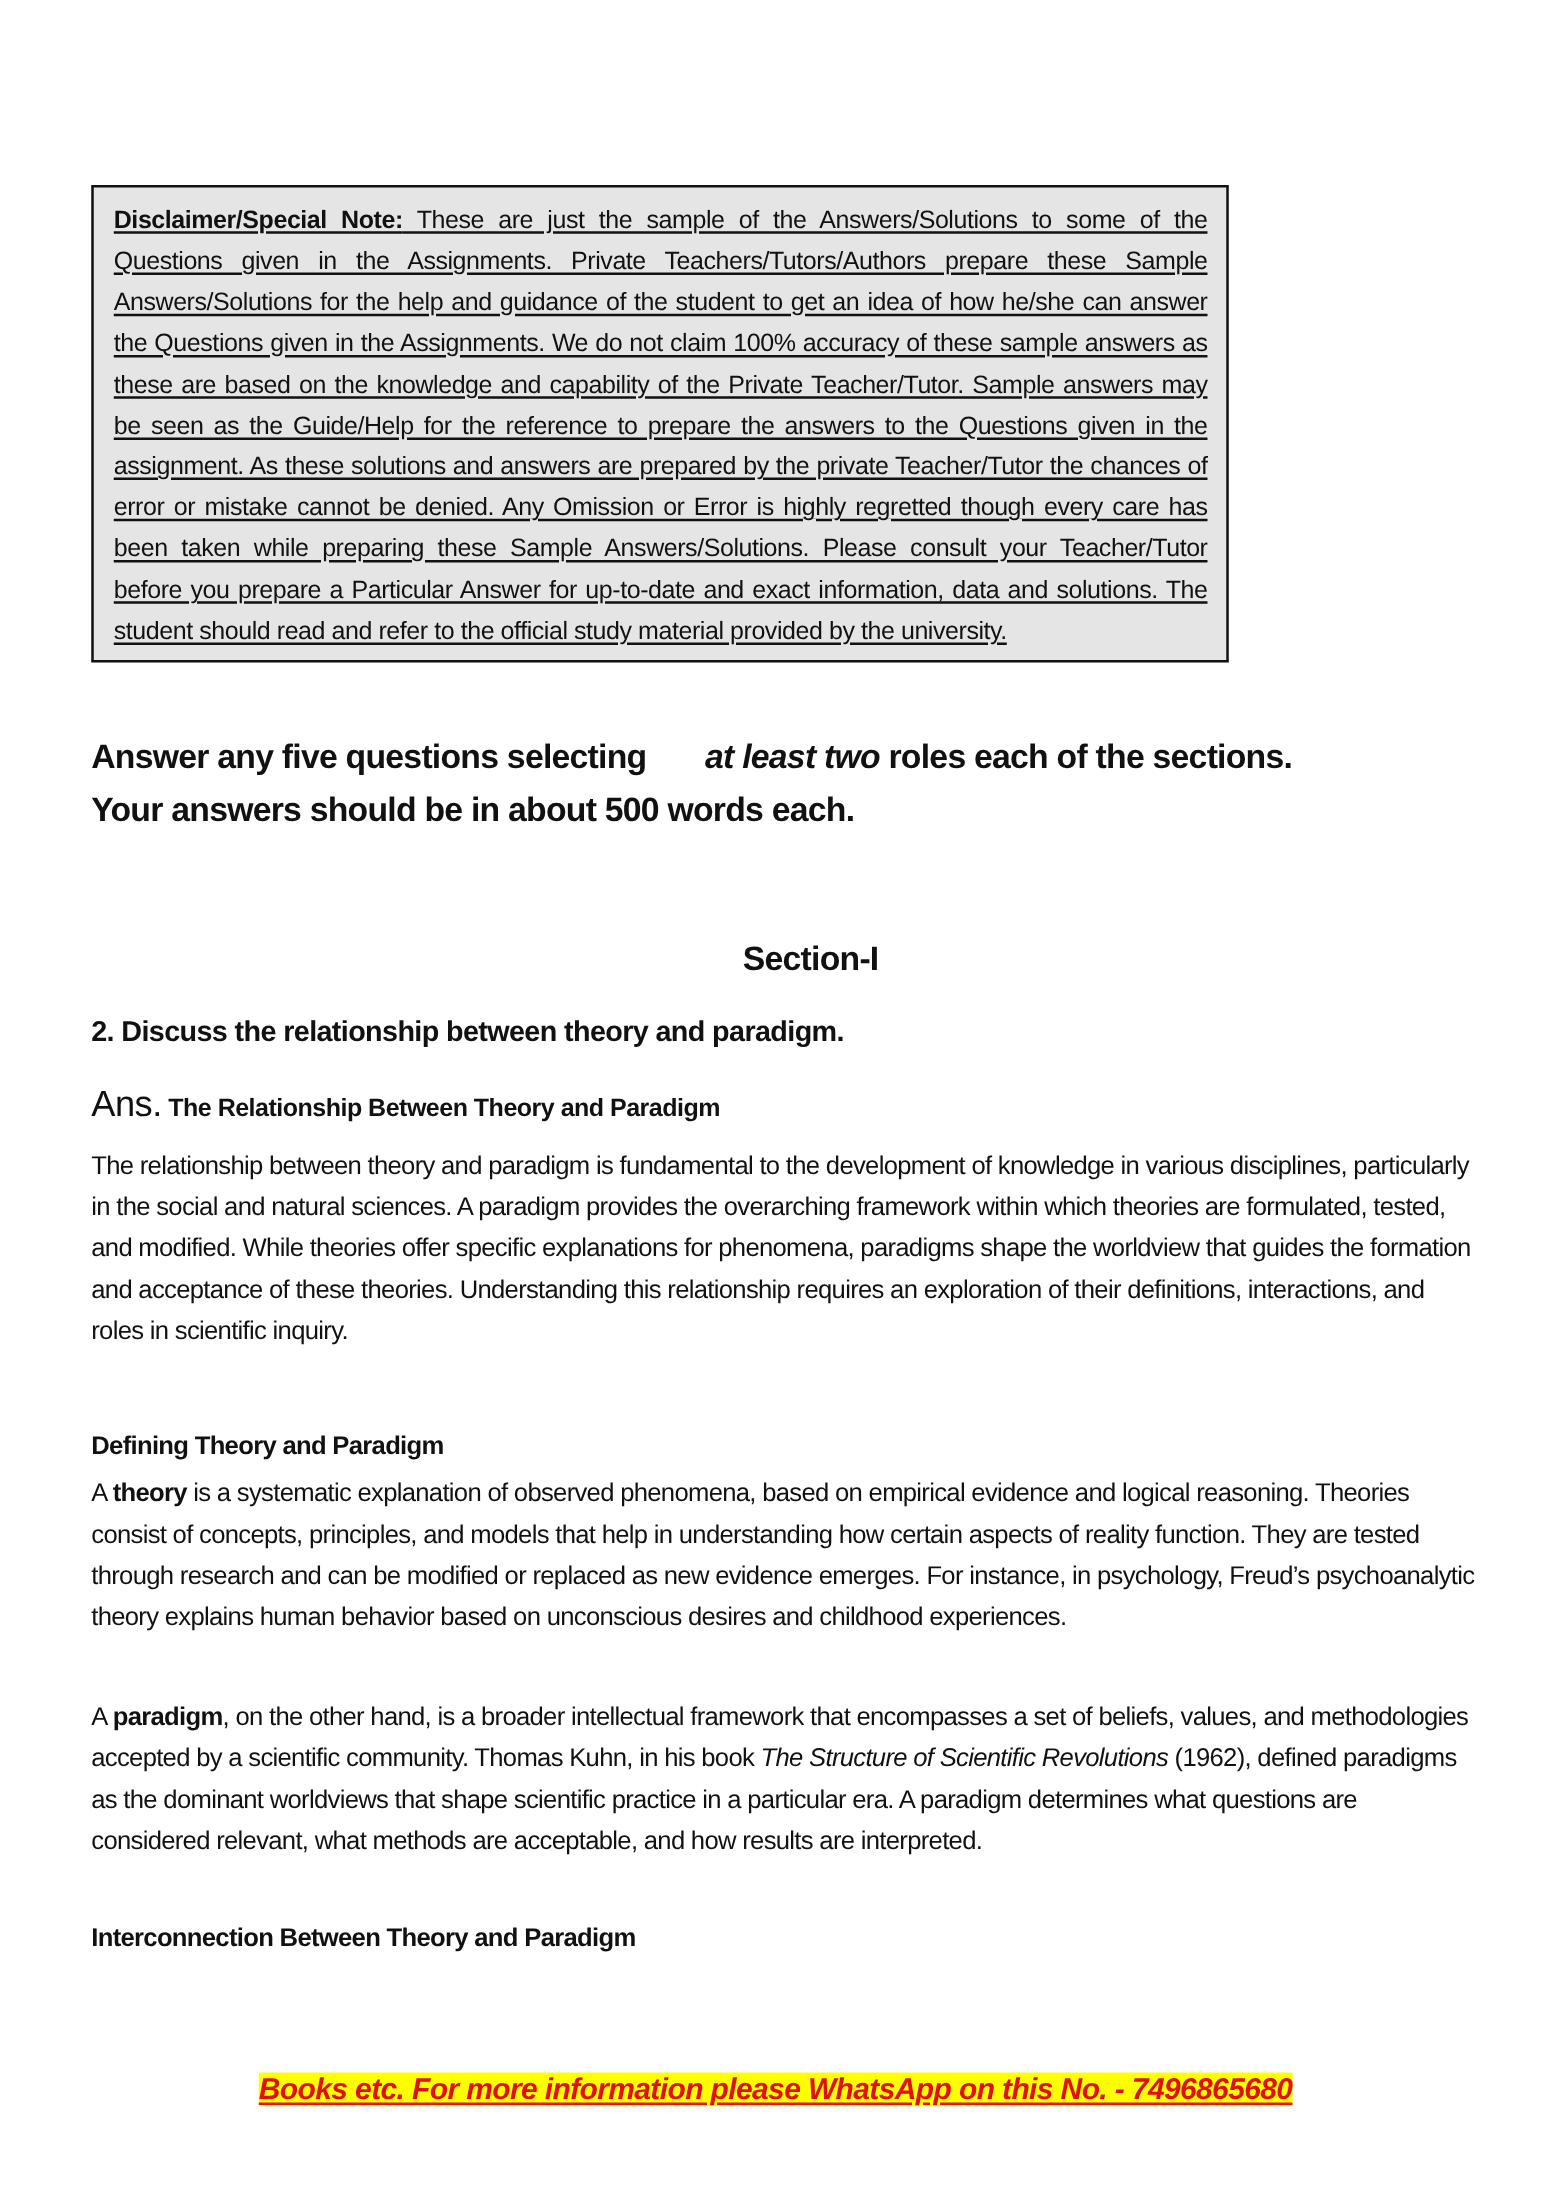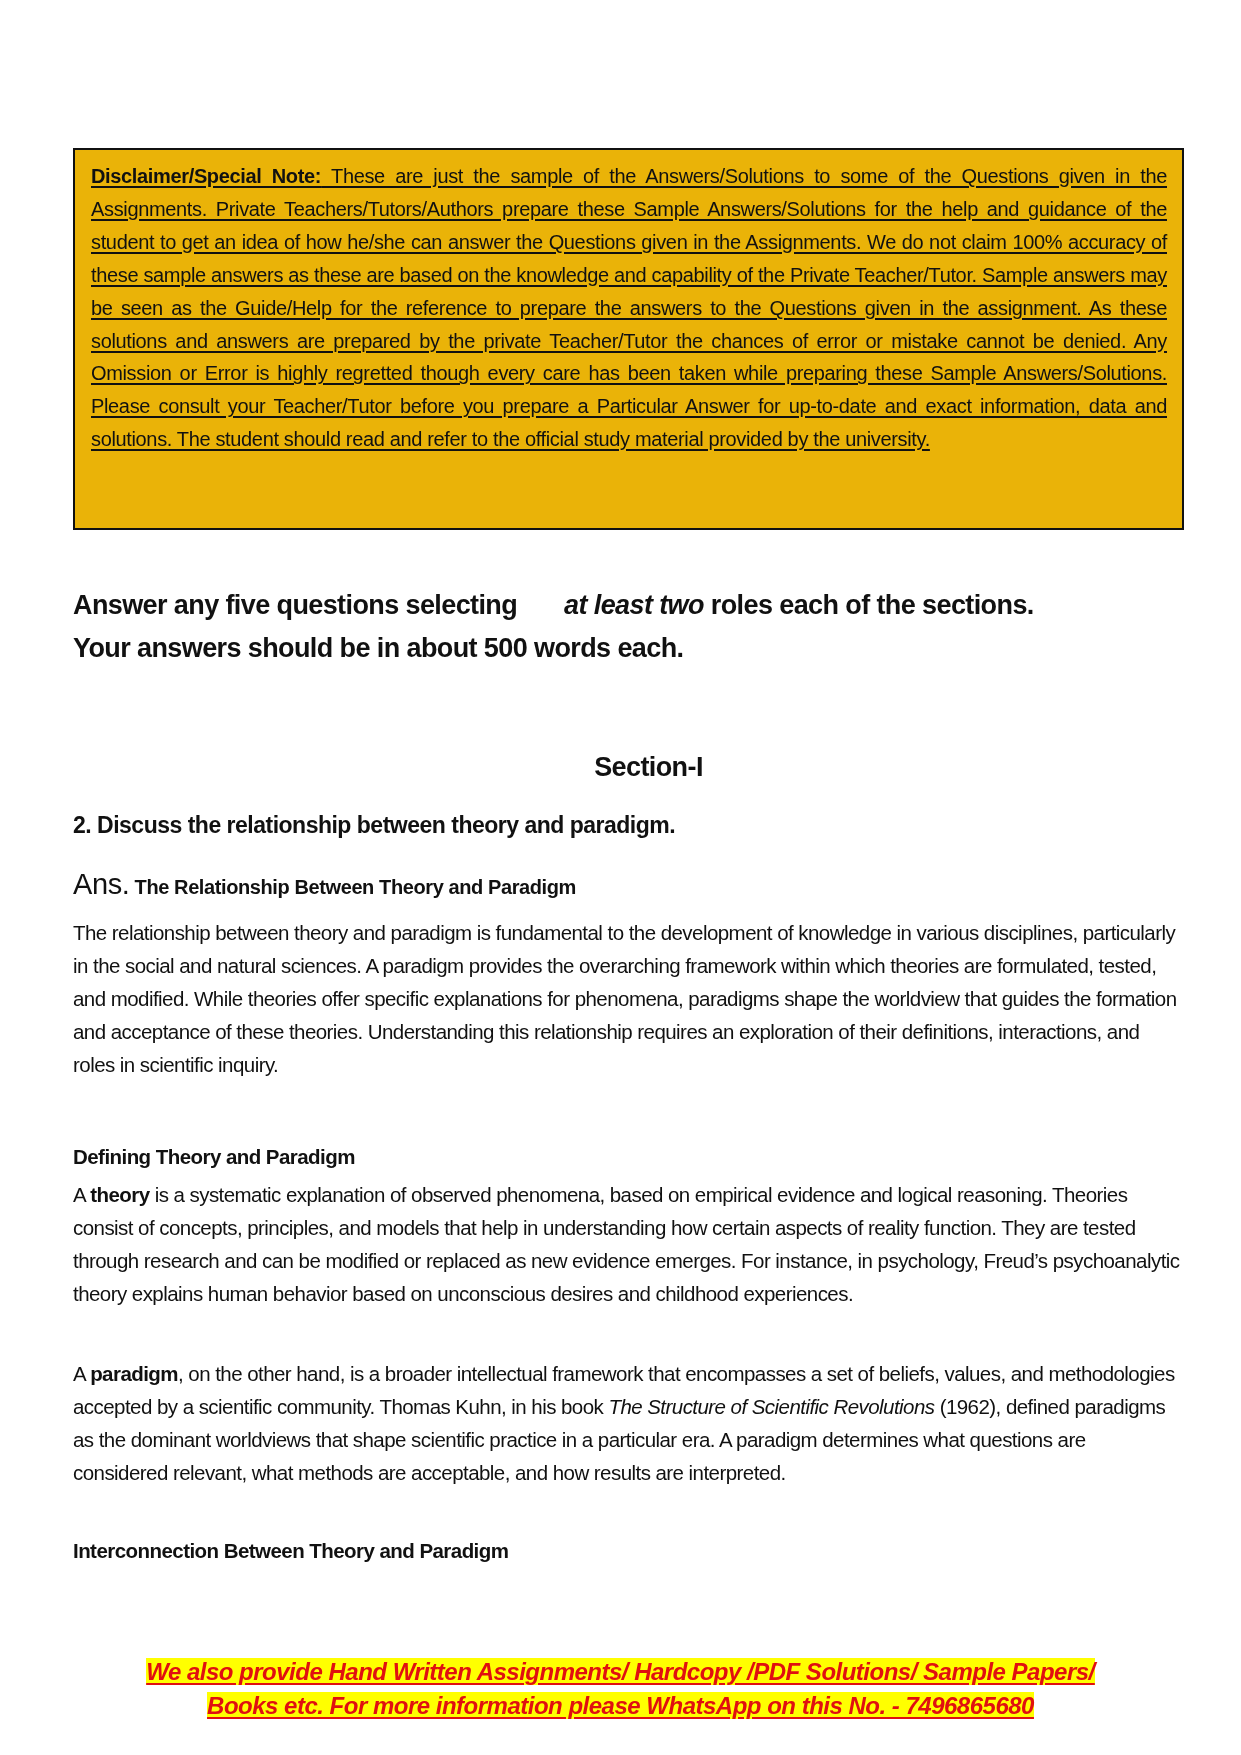--- a/index.html
+++ b/index.html
@@ -1,20 +1,20 @@
 <!DOCTYPE html>
 <html><head>
 <meta charset="utf-8">
 <style>
   html, body { margin: 0; padding: 0; background: #ffffff; }
   body { width: 1241px; height: 1755px; position: relative; overflow: hidden;
          font-family: "Liberation Sans", "DejaVu Sans", sans-serif; color: #111; }
   .disclaimer {
-    position: absolute; left: 73px; top: 148px; width: 1111px; height: 382px;
-    box-sizing: border-box; border: 2px solid #111; background: #eab308;
+    position: absolute; left: 73px; top: 148px; width: 910px; height: 382px;
+    box-sizing: border-box; border: 2px solid #111; background: #e5e5e5;
     padding: 10px 15px 0 16px;
   }
   .disclaimer p {
     margin: 0; font-size: 20px; line-height: 32.9px; text-align: justify;
     text-decoration: underline; text-underline-offset: 3px; letter-spacing: -0.35px;
   }
   .disclaimer b { font-weight: bold; }
   .instr {
     position: absolute; left: 73px; top: 584px; width: 1110px;
     font-size: 27px; font-weight: bold; line-height: 43px; letter-spacing: -0.6px;
@@ -73,15 +73,14 @@
   <p><span>A </span><b>theory</b><span> is a systematic explanation of observed phenomena, based on empirical evidence and logical reasoning. Theories consist of concepts, principles, and models that help in understanding how certain aspects of reality function. They are tested through research and can be modified or replaced as new evidence emerges. For instance, in psychology, Freud’s psychoanalytic theory explains human behavior based on unconscious desires and childhood experiences.</span></p>
 </div>
 
 <div class="body-block" style="top:1357px;">
   <p><span>A </span><b>paradigm</b><span>, on the other hand, is a broader intellectual framework that encompasses a set of beliefs, values, and methodologies accepted by a scientific community. Thomas Kuhn, in his book </span><i>The Structure of Scientific Revolutions</i><span> (1962), defined paradigms as the dominant worldviews that shape scientific practice in a particular era. A paradigm determines what questions are considered relevant, what methods are acceptable, and how results are interpreted.</span></p>
 </div>
 
 <div class="subhead" style="top:1539px;">Interconnection Between Theory and Paradigm</div>
 
 <div class="footer">
-  <div><span>We also provide Hand Written Assignments/ Hardcopy /PDF Solutions/ Sample Papers/</span></div>
   <div><span>Books etc. For more information please WhatsApp on this No. - 7496865680</span></div>
 </div>
 
 </body></html>

